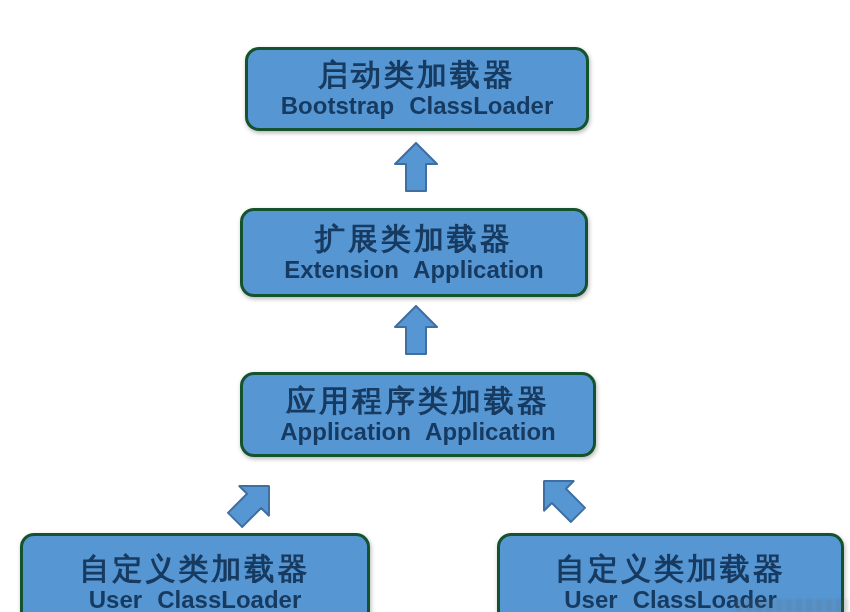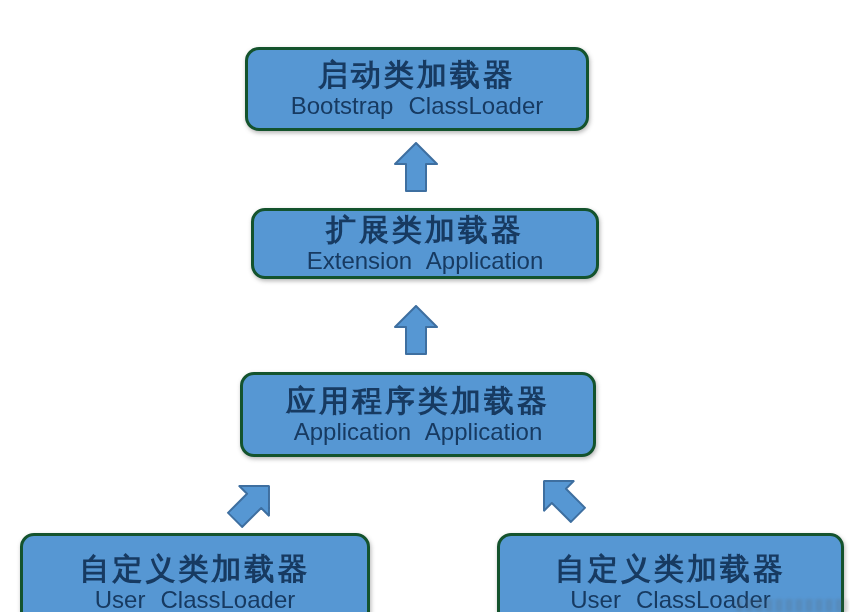--- a/index.html
+++ b/index.html
@@ -27,21 +27,21 @@
   .zh {
     font-size: 30px;
     font-weight: bold;
     color: #173a61;
     letter-spacing: 3px;
     line-height: 1.1;
     white-space: nowrap;
   }
   .en {
     font-size: 24px;
-    font-weight: normal;
+    font-weight: bold;
     color: #173a61;
     word-spacing: 0.35em;
     line-height: 1.1;
     white-space: nowrap;
   }
   .arrow {
     position: absolute;
     width: 44px;
     height: 50px;
   }
@@ -74,21 +74,21 @@
     <div class="zh">启动类加载器</div>
     <div class="en">Bootstrap ClassLoader</div>
   </div>
 
   <div class="arrow" style="left:394px; top:142px;">
     <svg viewBox="0 0 44 50" xmlns="http://www.w3.org/2000/svg">
       <polygon points="22,1 43,22 32,22 32,49 12,49 12,22 1,22" fill="#5697d3" stroke="#3e6fa0" stroke-width="2" stroke-linejoin="round"></polygon>
     </svg>
   </div>
 
-  <div class="box" style="left:251px; top:208px; width:348px; height:71px;">
+  <div class="box" style="left:240px; top:208px; width:348px; height:89px;">
     <div class="zh">扩展类加载器</div>
     <div class="en">Extension Application</div>
   </div>
 
   <div class="arrow" style="left:394px; top:305px;">
     <svg viewBox="0 0 44 50" xmlns="http://www.w3.org/2000/svg">
       <polygon points="22,1 43,22 32,22 32,49 12,49 12,22 1,22" fill="#5697d3" stroke="#3e6fa0" stroke-width="2" stroke-linejoin="round"></polygon>
     </svg>
   </div>
 

